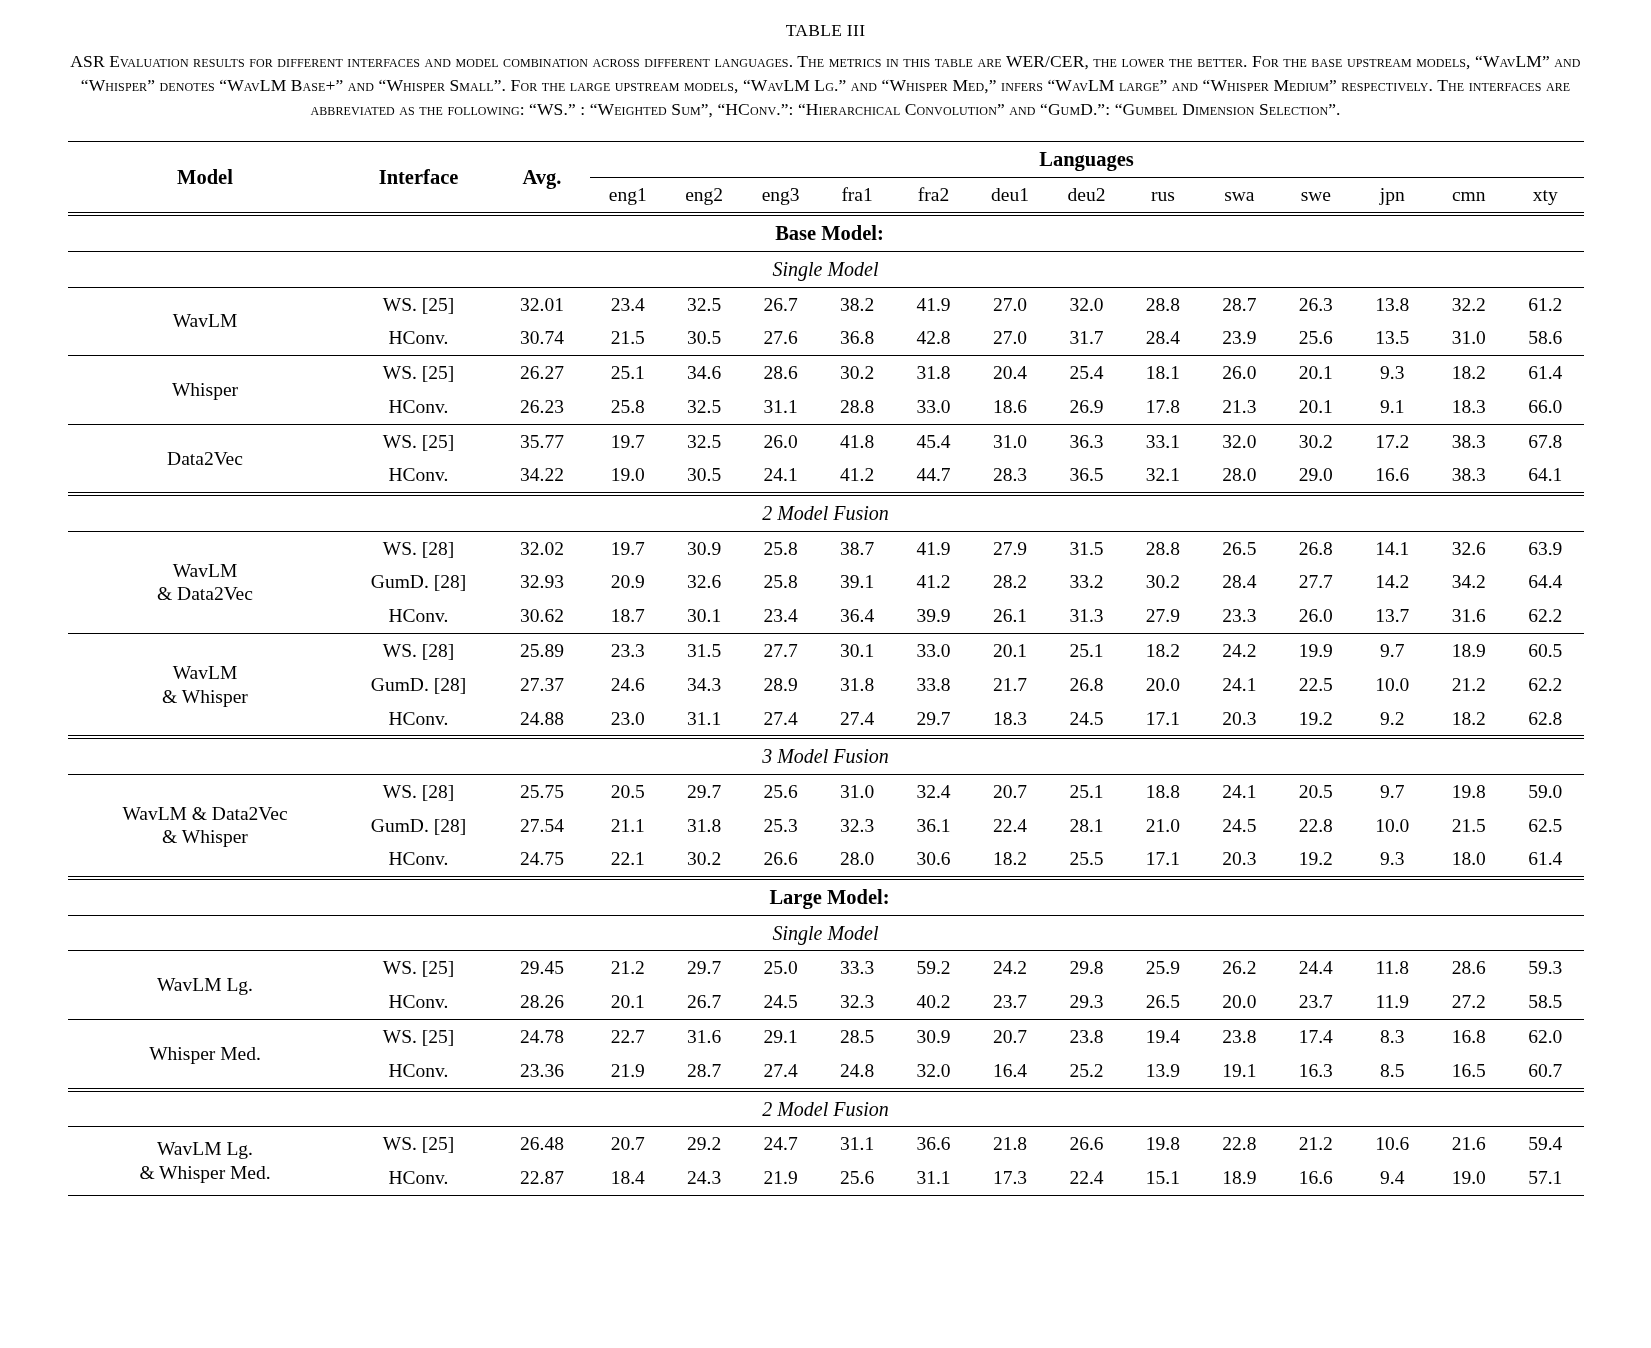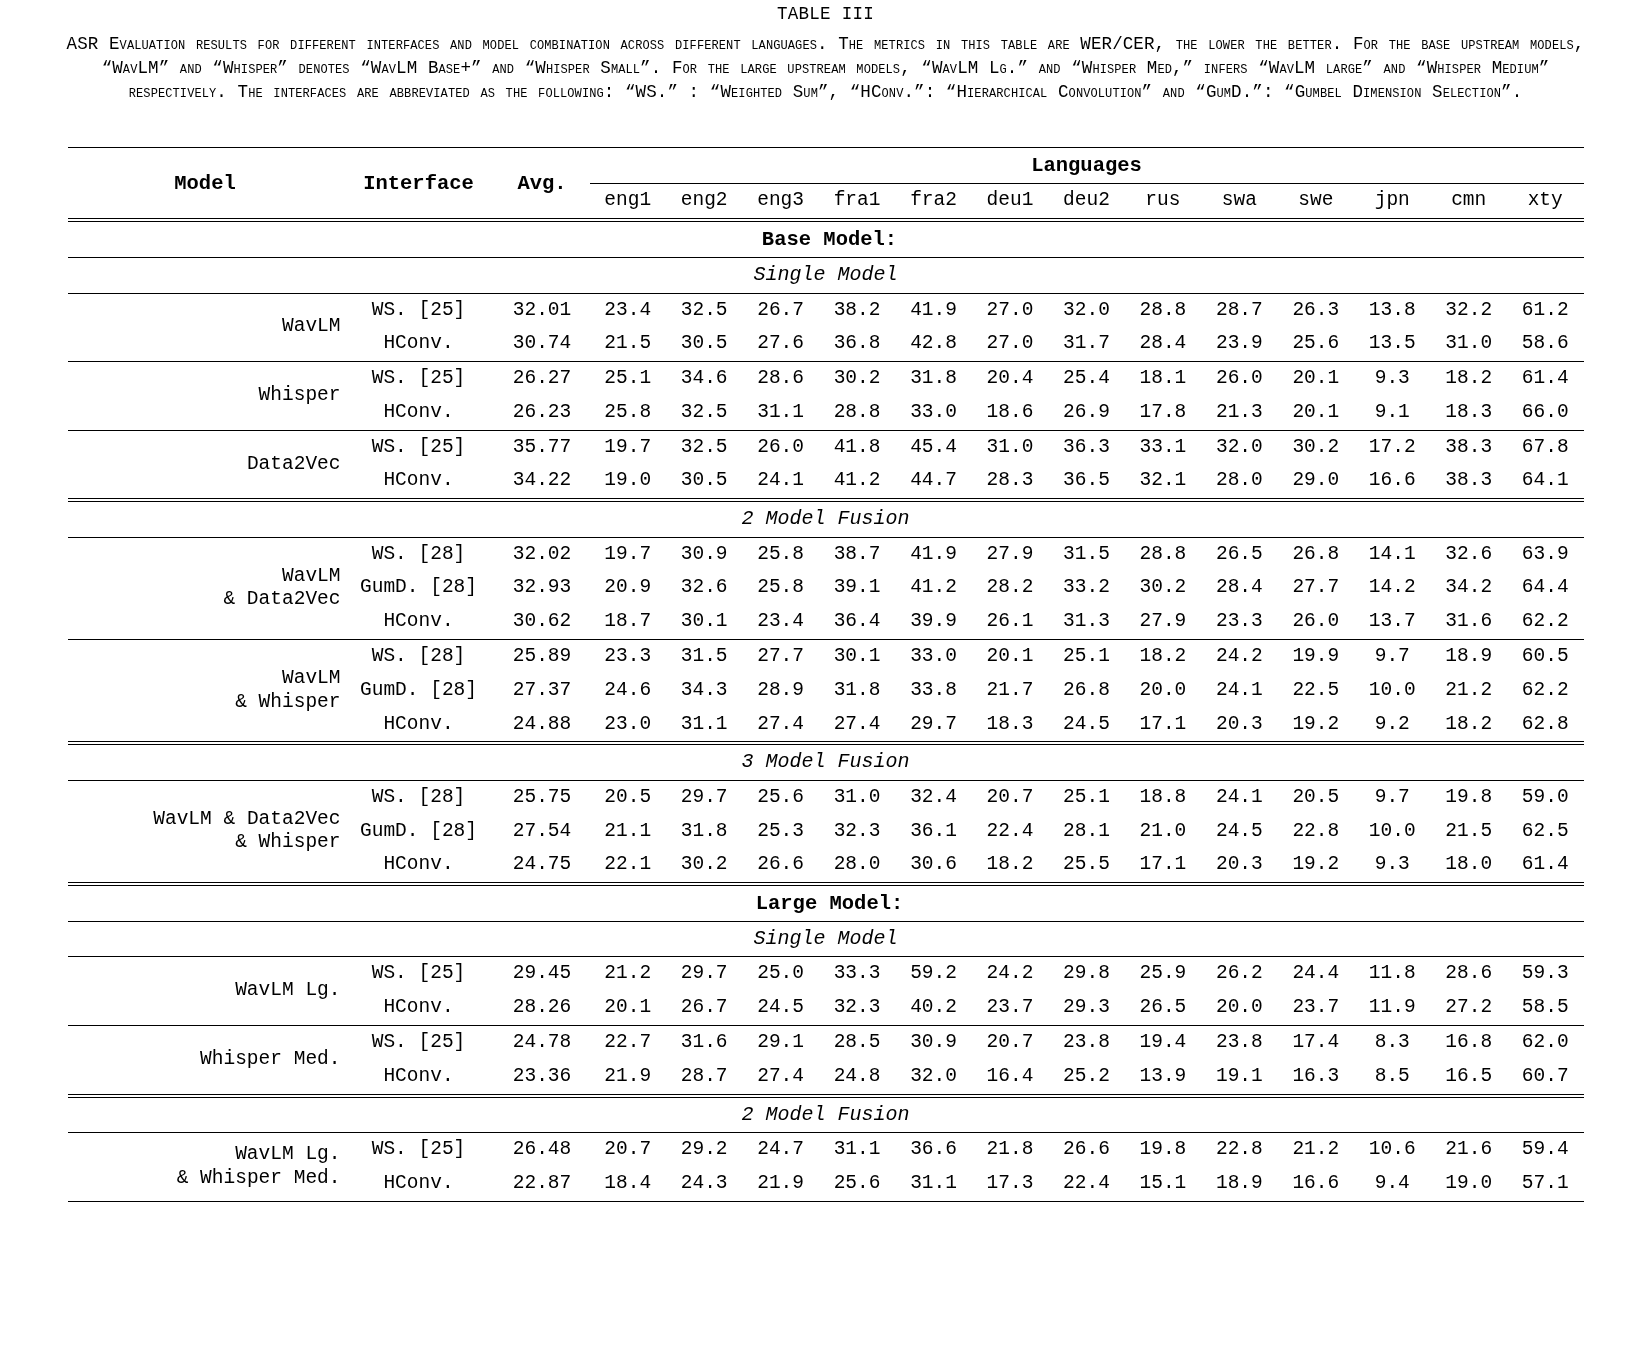--- a/index.html
+++ b/index.html
@@ -5,37 +5,36 @@
   * { box-sizing: border-box; }
   html, body { margin: 0; padding: 0; background: #ffffff; }
   body {
     font-family: "Liberation Serif", "DejaVu Serif", serif;
     color: #000;
     width: 1651px;
   }
   .page {
     width: 1651px;
     min-height: 1348px;
-    padding: 4px 40px 24px;
-    font-family: Liberation Mono, monospace;
+    padding: 20px 40px 24px;
   }
   .caption-block { text-align: center; }
   .table-title {
     font-variant: small-caps;
     font-size: 17.5px;
     font-weight: 400;
     margin: 0 0 9px 0;
     letter-spacing: 0.3px;
   }
   .table-caption {
     font-variant: small-caps;
     font-size: 17.5px;
     line-height: 1.36;
     max-width: 1545px;
-    margin: 0 auto 43px auto;
+    margin: 0 auto 20px auto;
     letter-spacing: 0.1px;
   }
   table.results {
     table-layout: fixed;
     width: 1516px;
     margin: 0 auto;
     border-collapse: collapse;
     font-size: 19.5px;
   }
   th, td {
@@ -51,21 +50,21 @@
     border-bottom: 4.5px double #000;
   }
   .hdr { font-weight: 700; font-size: 20.5px; }
   .languages-th { border-bottom: 1.5px solid #000; text-align: center; }
   .lang-th { font-weight: 400; }
   .section-label { text-align: center; font-weight: 700; font-size: 20.5px; padding-left: 10px; }
   .subsection-label { font-style: italic; font-size: 20px; }
   tr.rule-above { border-top: 1.5px solid #000; }
   tr.dbl-above  { border-top: 4.5px double #000; }
   tr.rule-below { border-bottom: 1.5px solid #000; }
-  td.model-cell { white-space: pre-line; text-align: right; }
+  td.model-cell { white-space: pre-line; }
 </style>
 </head>
 <body>
 
 <div class="page">
   <div class="caption-block">
     <div class="table-title">TABLE III</div>
     <div class="table-caption">ASR Evaluation results for different interfaces and model combination across different languages. The metrics in this table are WER/CER, the lower the better. For the base upstream models, “WavLM” and “Whisper” denotes “WavLM Base+” and “Whisper Small”. For the large upstream models, “WavLM Lg.” and “Whisper Med,” infers “WavLM large” and “Whisper Medium” respectively. The interfaces are abbreviated as the following: “WS.” : “Weighted Sum”, “HConv.”: “Hierarchical Convolution” and “GumD.”: “Gumbel Dimension Selection”.</div>
   </div>
 

